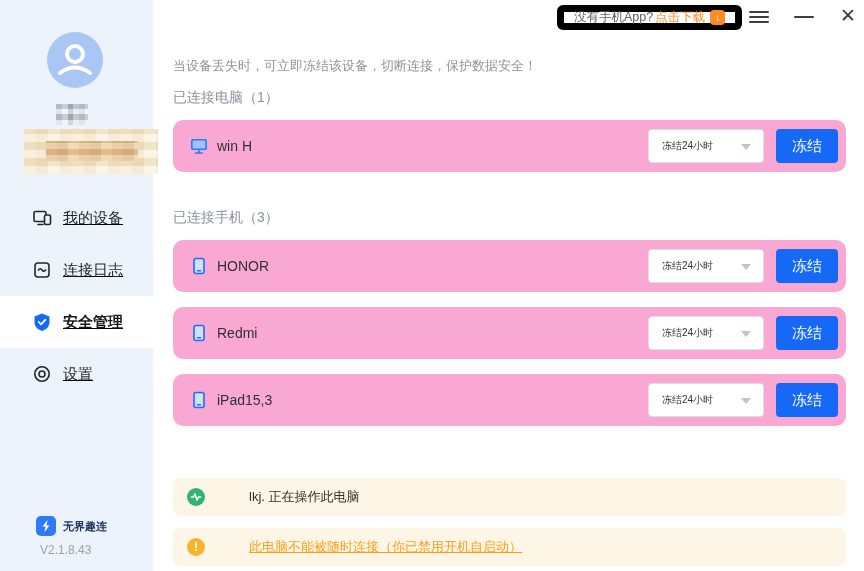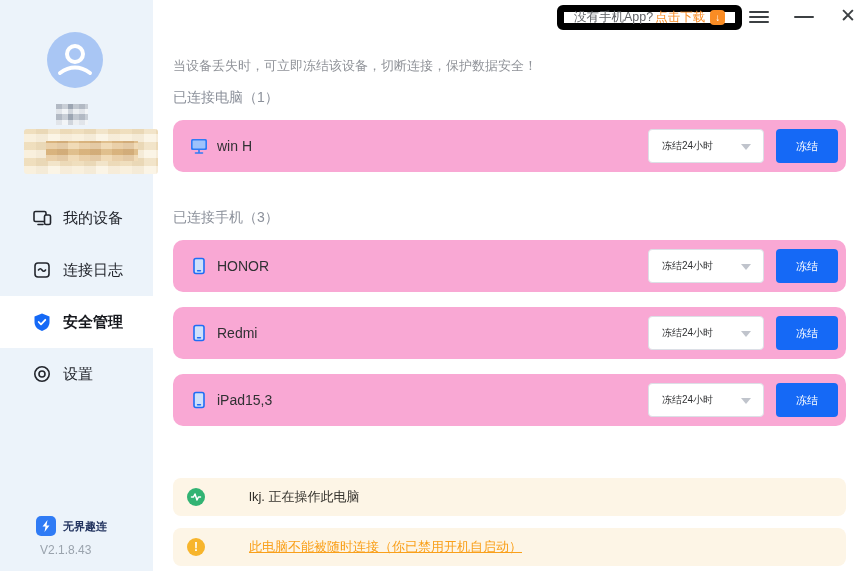--- a/index.html
+++ b/index.html
@@ -19,21 +19,21 @@
   .blur-banner { position:absolute; left:24px; top:129px; width:134px; height:45px; border-radius:3px;
     background:
       repeating-linear-gradient(0deg, rgba(255,255,255,.35) 0 8px, rgba(210,180,130,.18) 8px 16px),
       repeating-linear-gradient(90deg, #f6e8cb 0 12px, #efe0c2 12px 24px, #f9efd9 24px 36px, #f2e2c4 36px 48px);
   }
   .blur-banner::after { content:""; position:absolute; left:22px; top:12px; width:92px; height:20px;
     background:
       repeating-linear-gradient(0deg, rgba(255,255,255,.25) 0 6px, rgba(170,120,60,.18) 6px 12px),
       repeating-linear-gradient(90deg, #e3c08c 0 11px, #dbb887 11px 22px, #eccf9f 22px 33px);
   }
-  .menu { position:absolute; left:0; top:192px; width:153px; }
+  .menu { position:absolute; left:0; top:192px; width:153px;text-decoration:underline; }
   .menu-item { display:flex; align-items:center; height:52px; padding-left:32px; cursor:pointer;
     font-size:15px; color:#23262d; }
   .menu-item .mi-icon { width:20px; height:20px; margin-right:11px; display:flex; align-items:center; justify-content:center; }
   .menu-item.selected { background:#ffffff; font-weight:bold; color:#16181d; }
   .side-footer { position:absolute; left:0; bottom:14px; width:153px; }
   .brand { display:flex; align-items:center; padding-left:36px; }
   .brand-icon { width:20px; height:20px; border-radius:5px; background:#2f7bf5; display:flex; align-items:center; justify-content:center; margin-right:7px; }
   .brand-name { font-size:11px; font-weight:bold; color:#21325e; }
   .version { padding-left:40px; margin-top:7px; font-size:12px; color:#9aa3ad; }
 
@@ -59,21 +59,21 @@
 
   .device-row { position:absolute; left:173px; width:673px; height:52px; background:#f9a8d4; border-radius:10px; }
   .dev-icon { position:absolute; left:16px; top:16px; width:20px; height:20px; }
   .dev-name { position:absolute; left:44px; top:0; height:52px; line-height:52px; font-size:14px; color:#303133; }
   .freeze-select { position:absolute; right:82px; top:9px; width:116px; height:34px; background:#fff;
     border:1px solid #dcdfe6; border-radius:4px; cursor:pointer; }
   .freeze-select .val { position:absolute; left:13px; top:0; height:32px; line-height:32px; font-size:10px; color:#303133; }
   .freeze-select .chev { position:absolute; right:12px; top:14px; width:0; height:0;
     border-left:5px solid transparent; border-right:5px solid transparent; border-top:6px solid #c0c4cc; }
   .freeze-btn { position:absolute; right:8px; top:9px; width:62px; height:34px; background:#1569f6; border:none;
-    border-radius:4px; color:#fff; font-size:11px; cursor:pointer; font-family:inherit; }
+    border-radius:4px; color:#fff; font-size:15px; cursor:pointer; font-family:inherit; }
 
   .row-computer { top:120px; }
   .row-honor   { top:240px; }
   .row-redmi   { top:307px; }
   .row-ipad    { top:374px; }
 
   .notif { position:absolute; left:173px; width:673px; height:38px; background:#fdf5e6; border-radius:8px;
     display:flex; align-items:center; padding-left:14px;gap:36px; }
   .notif-1 { top:478px; }
   .notif-2 { top:528px; }

